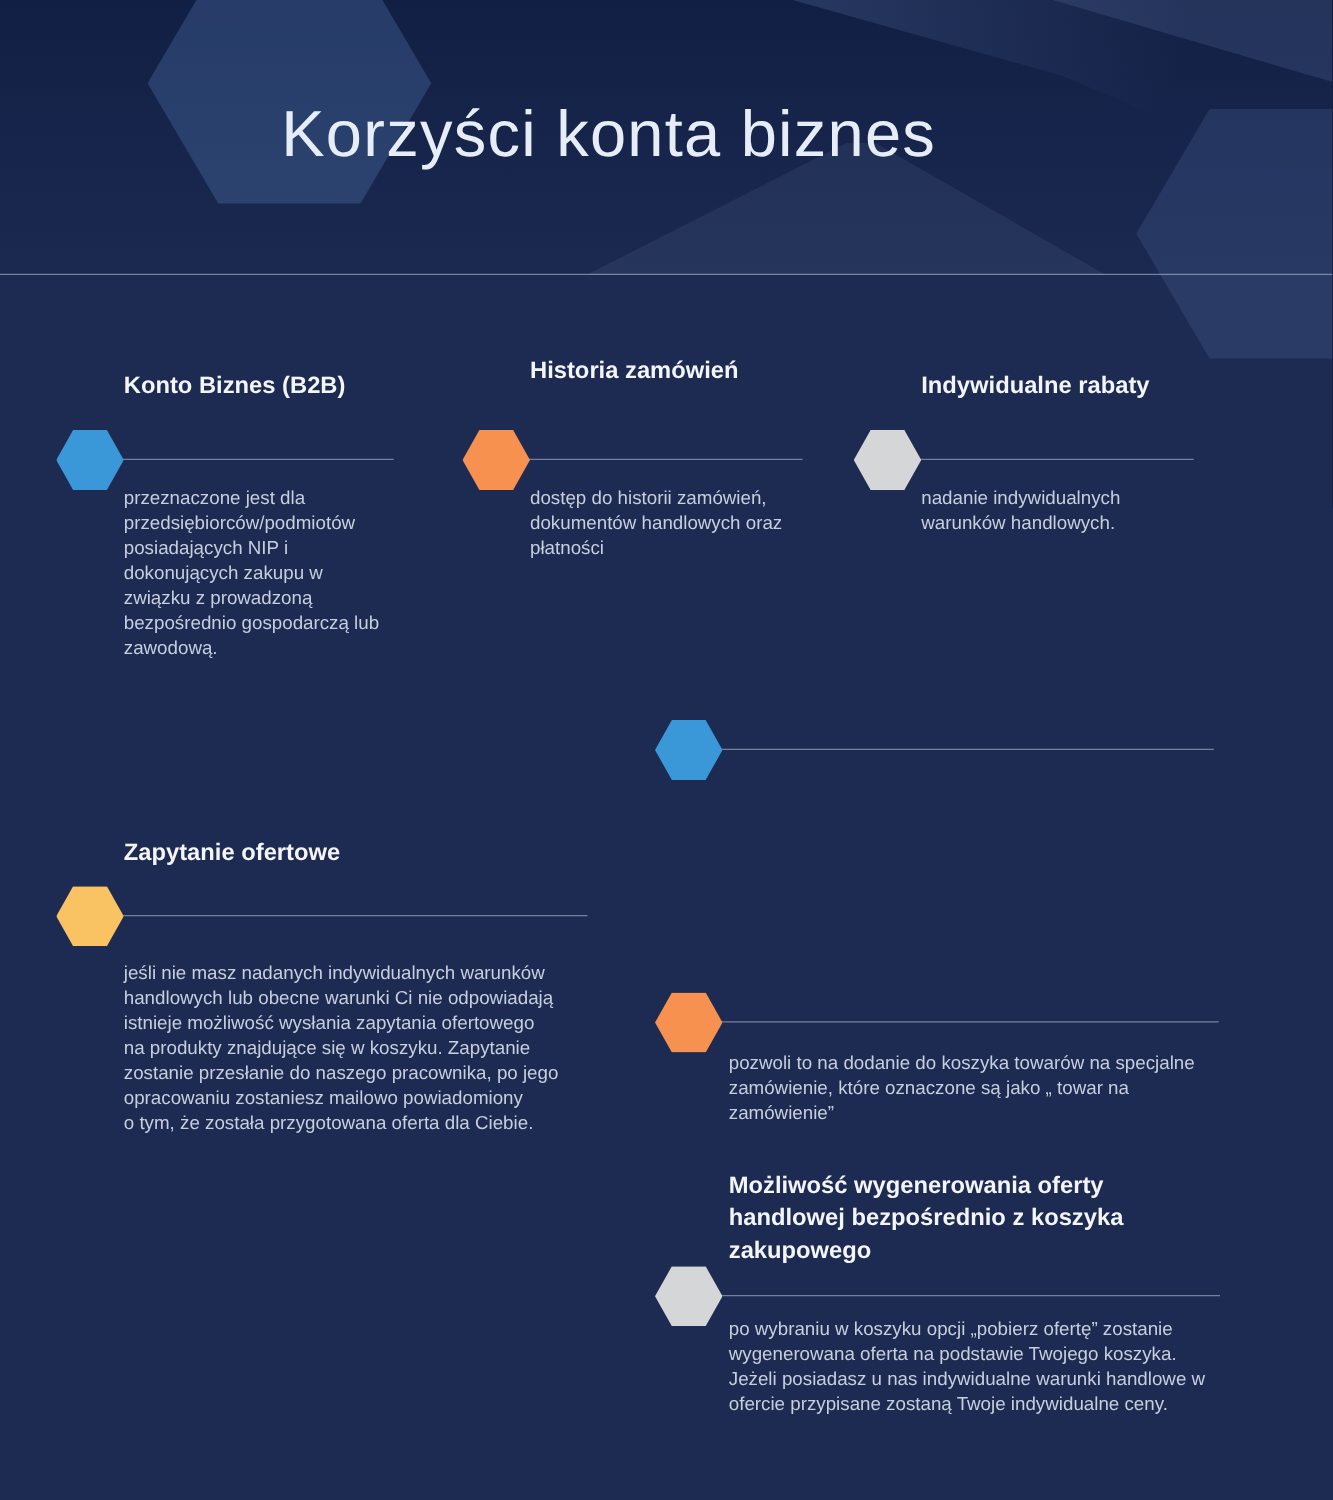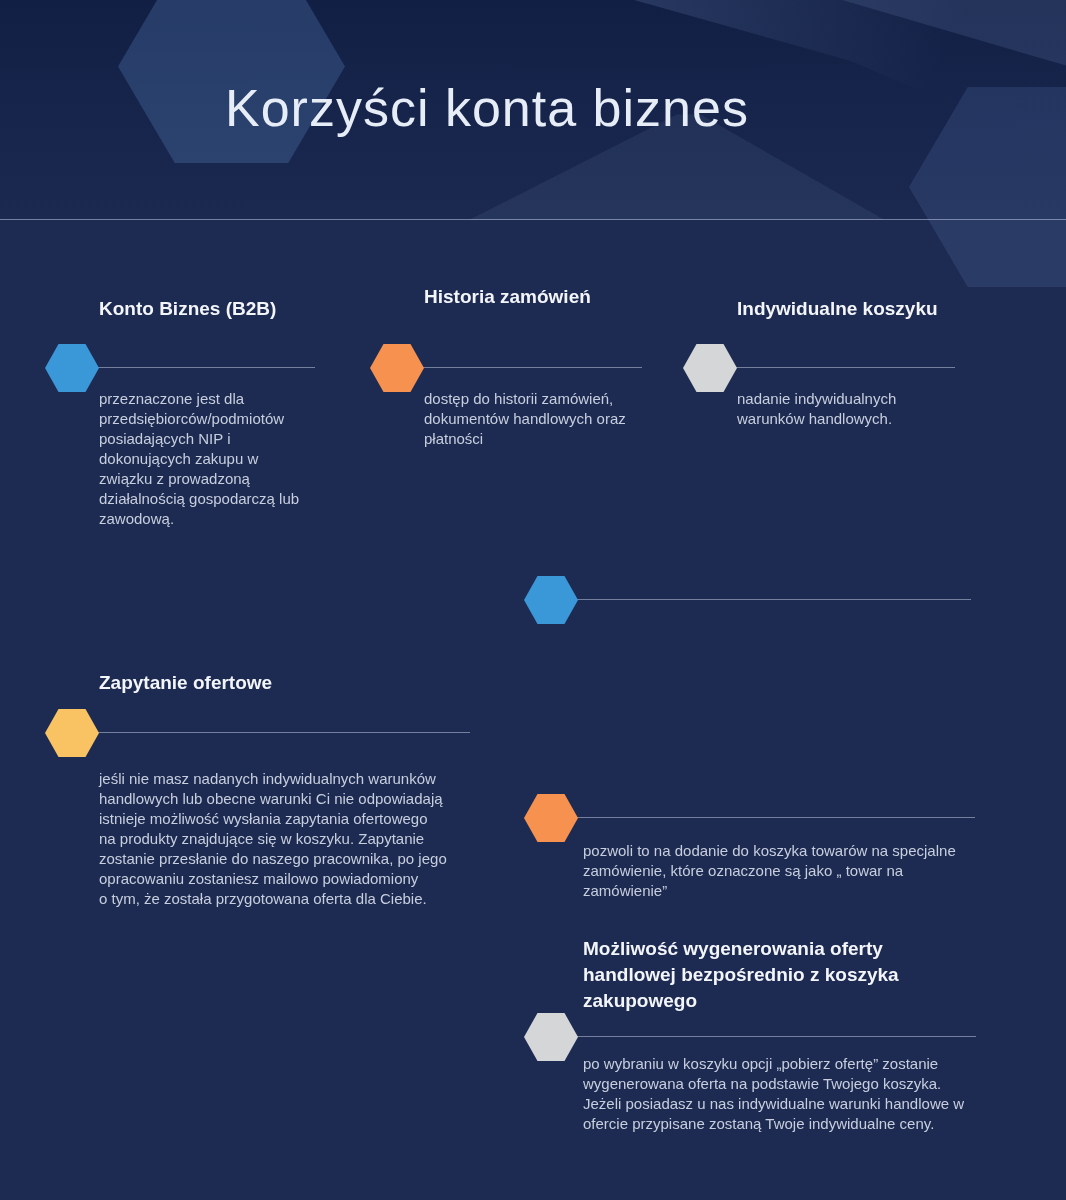--- a/index.html
+++ b/index.html
@@ -80,31 +80,31 @@
   <div class="hero-divider"></div>
 
   <h2 class="benefit-title p-h0">Konto Biznes (B2B)</h2>
   <span class="hex-icon p-x0" style="background:#3b98d8"></span>
   <div class="rule p-r0"></div>
   <p class="benefit-desc p-d0">przeznaczone jest dla
 przedsiębiorców/podmiotów
 posiadających NIP i
 dokonujących zakupu w
 związku z prowadzoną
-działalnością gospodarczą lub
+bezpośrednio gospodarczą lub
 zawodową.</p>
 
   <h2 class="benefit-title p-h1">Historia zamówień</h2>
   <span class="hex-icon p-x1" style="background:#f6914f"></span>
   <div class="rule p-r1"></div>
   <p class="benefit-desc p-d1">dostęp do historii zamówień,
 dokumentów handlowych oraz
 płatności</p>
 
-  <h2 class="benefit-title p-h2">Indywidualne koszyku</h2>
+  <h2 class="benefit-title p-h2">Indywidualne rabaty</h2>
   <span class="hex-icon p-x2" style="background:#d5d6d8"></span>
   <div class="rule p-r2"></div>
   <p class="benefit-desc p-d2">nadanie indywidualnych
 warunków handlowych.</p>
 
   <span class="hex-icon p-x3" style="background:#3b98d8"></span>
   <div class="rule p-r3"></div>
 
   <h2 class="benefit-title p-h4">Zapytanie ofertowe</h2>
   <span class="hex-icon p-x4" style="background:#f9c363"></span>

